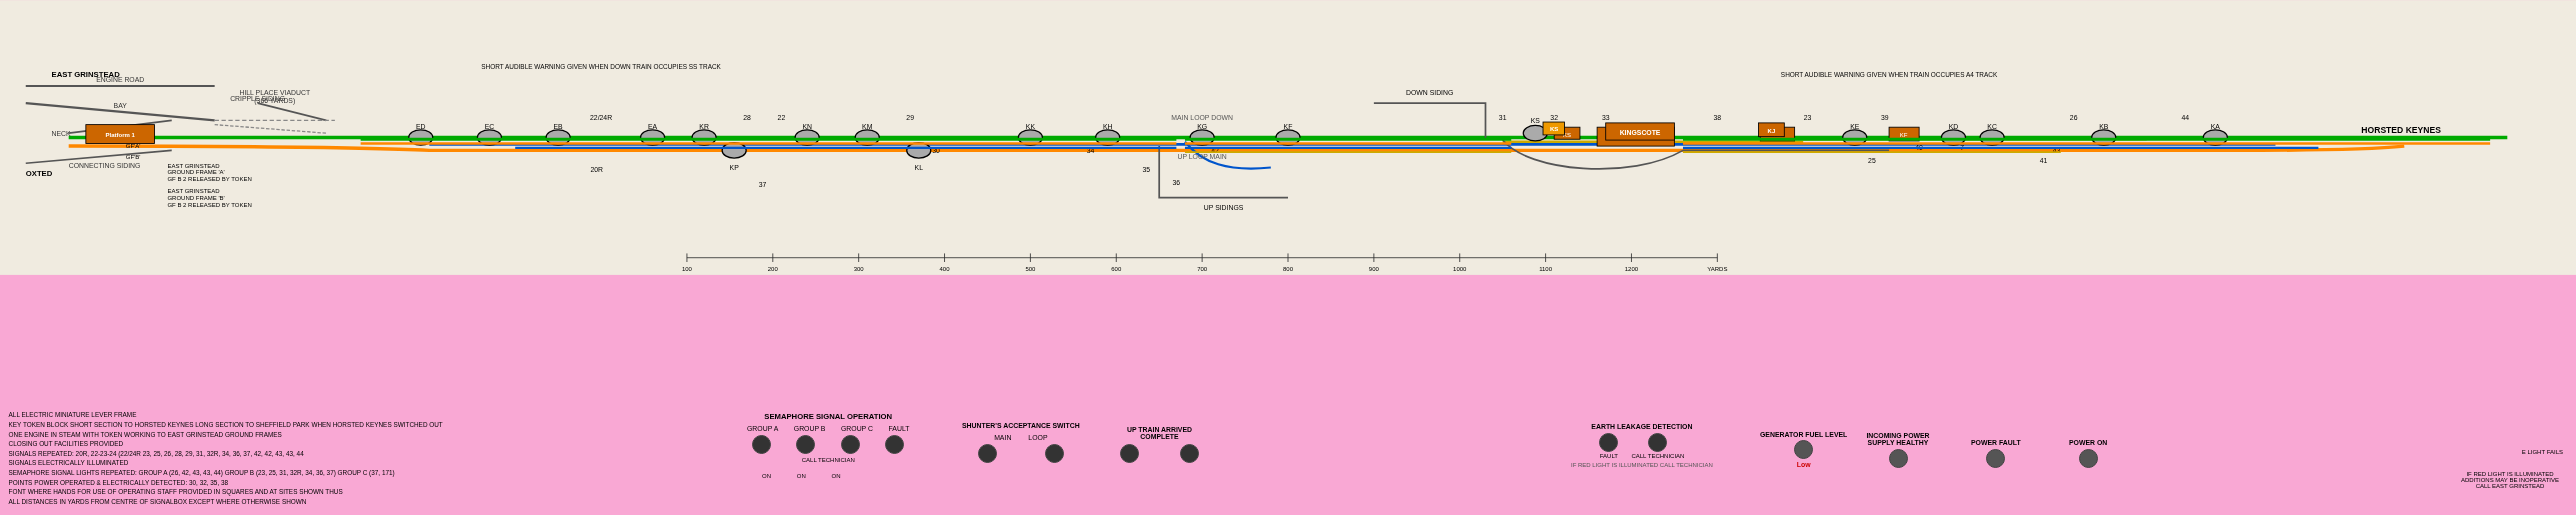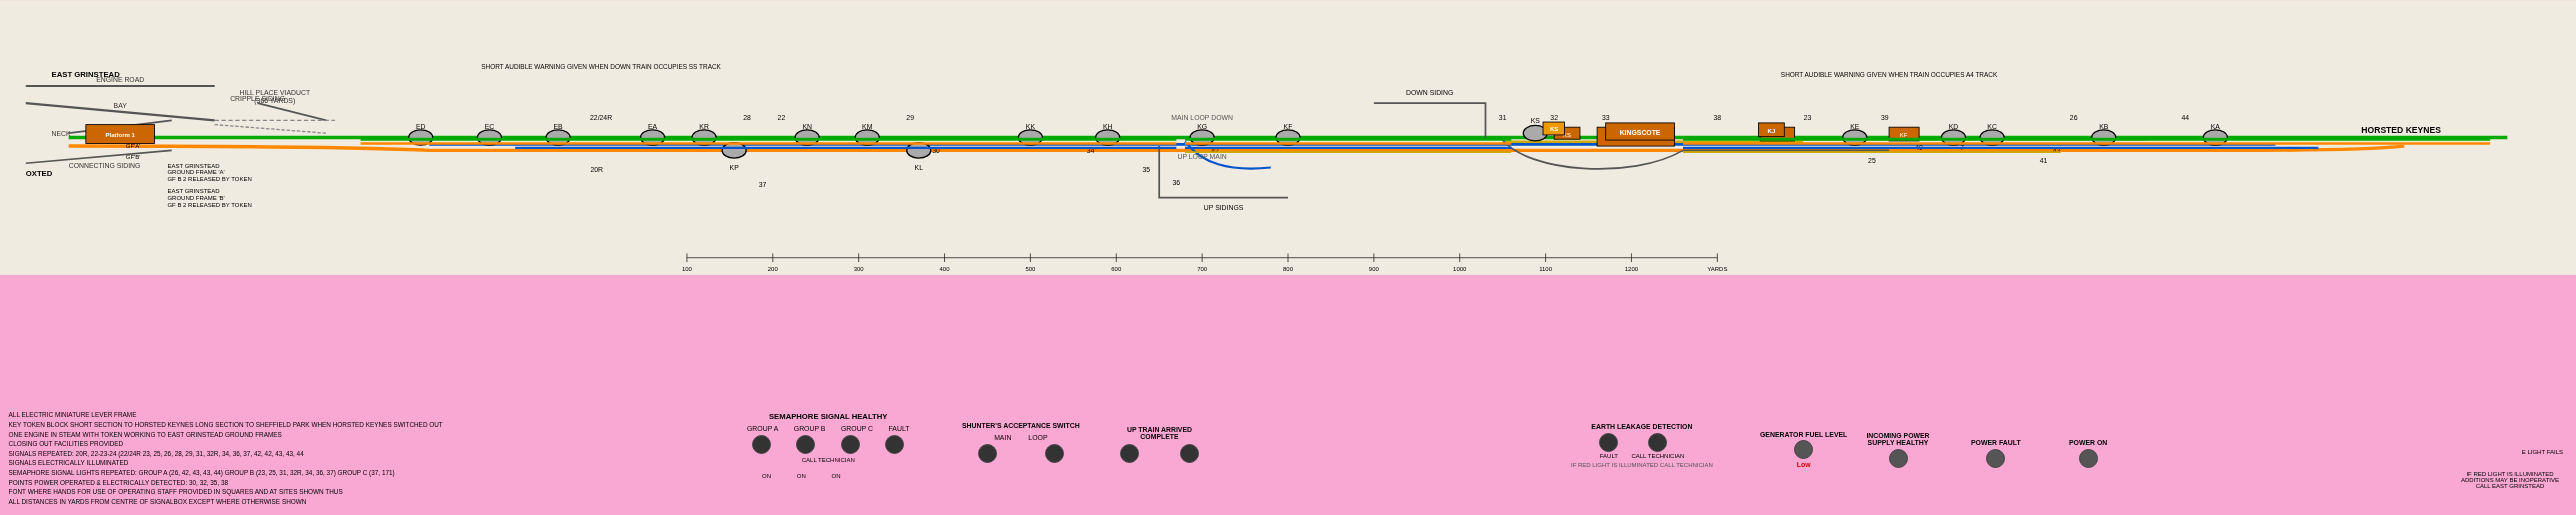--- a/index.html
+++ b/index.html
@@ -344,21 +344,21 @@
     <div>CLOSING OUT FACILITIES PROVIDED</div>
     <div>SIGNALS REPEATED: 20R, 22-23-24 (22/24R 23, 25, 26, 28, 29, 31, 32R, 34, 36, 37, 42, 42, 43, 43, 44</div>
     <div>SIGNALS ELECTRICALLY ILLUMINATED</div>
     <div>SEMAPHORE SIGNAL LIGHTS REPEATED: GROUP A (26, 42, 43, 43, 44) GROUP B (23, 25, 31, 32R, 34, 36, 37) GROUP C (37, 171)</div>
     <div>POINTS POWER OPERATED &amp; ELECTRICALLY DETECTED: 30, 32, 35, 38</div>
     <div>FONT WHERE HANDS FOR USE OF OPERATING STAFF PROVIDED IN SQUARES AND AT SITES SHOWN THUS</div>
     <div>ALL DISTANCES IN YARDS FROM CENTRE OF SIGNALBOX EXCEPT WHERE OTHERWISE SHOWN</div>
   </div>
 
   <div style="position:absolute; bottom:52px; left:747px; text-align:center;">
-    <div style="font-size:7.7px; font-weight:bold; margin-bottom:4.3px;">SEMAPHORE SIGNAL HEALTHY</div>
+    <div style="font-size:7.7px; font-weight:bold; margin-bottom:4.3px;">SEMAPHORE SIGNAL OPERATION</div>
     <div style="display:flex; gap:15.5px; justify-content:center; margin-bottom:3.4px;">
       <div style="text-align:center;">
         <div style="font-size:6.9px;">GROUP A</div>
       </div>
       <div style="text-align:center;">
         <div style="font-size:6.9px;">GROUP B</div>
       </div>
       <div style="text-align:center;">
         <div style="font-size:6.9px;">GROUP C</div>
       </div>

